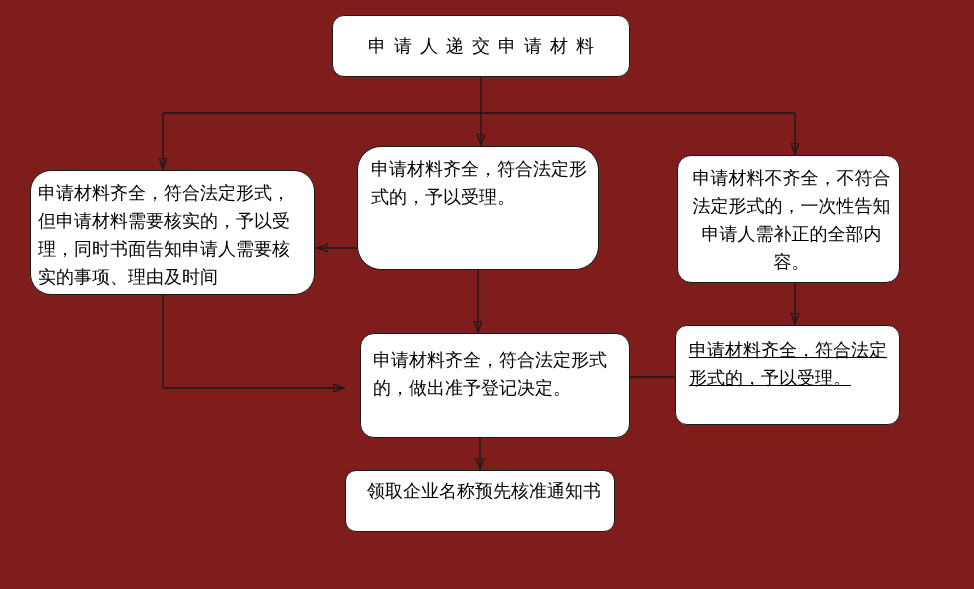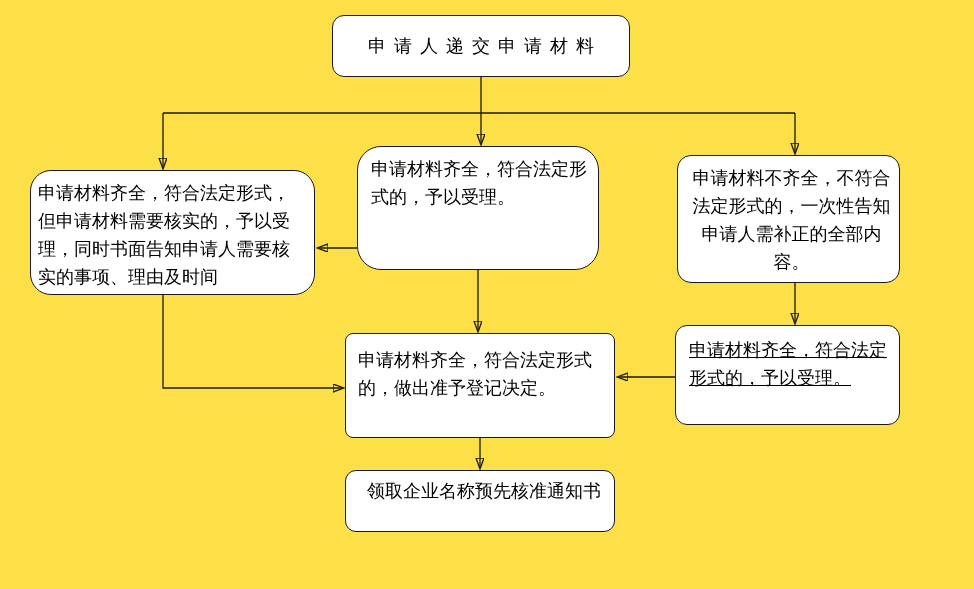--- a/index.html
+++ b/index.html
@@ -8,21 +8,21 @@
     background: #ffffff;
   }
   body {
     font-family: "Liberation Sans", "DejaVu Sans", sans-serif;
     color: #000000;
   }
   .canvas {
     position: relative;
     width: 974px;
     height: 589px;
-    background: #fde047;
+    background: #7f1d1d;
     overflow: hidden;
   }
   .connectors {
     position: absolute;
     left: 0;
     top: 0;
     width: 974px;
     height: 589px;
   }
   .connectors path {
@@ -70,22 +70,22 @@
     padding: 8px 4px 0 10px;
     text-align: center;
   }
   #node-corrected {
     left: 675px; top: 325px; width: 225px; height: 100px;
     border-radius: 12px;
     padding: 10px 4px 0 13px;
     text-decoration: underline;
   }
   #node-approve {
-    left: 345px; top: 333px; width: 270px; height: 105px;
-    border-radius: 8px;
+    left: 360px; top: 333px; width: 270px; height: 105px;
+    border-radius: 14px;
     padding: 12px 4px 0 12px;
   }
   #node-notice {
     left: 345px; top: 470px; width: 270px; height: 62px;
     border-radius: 11px;
     padding: 6px 4px 0 12px;
     text-align: center;
   }
 </style>
 </head>

